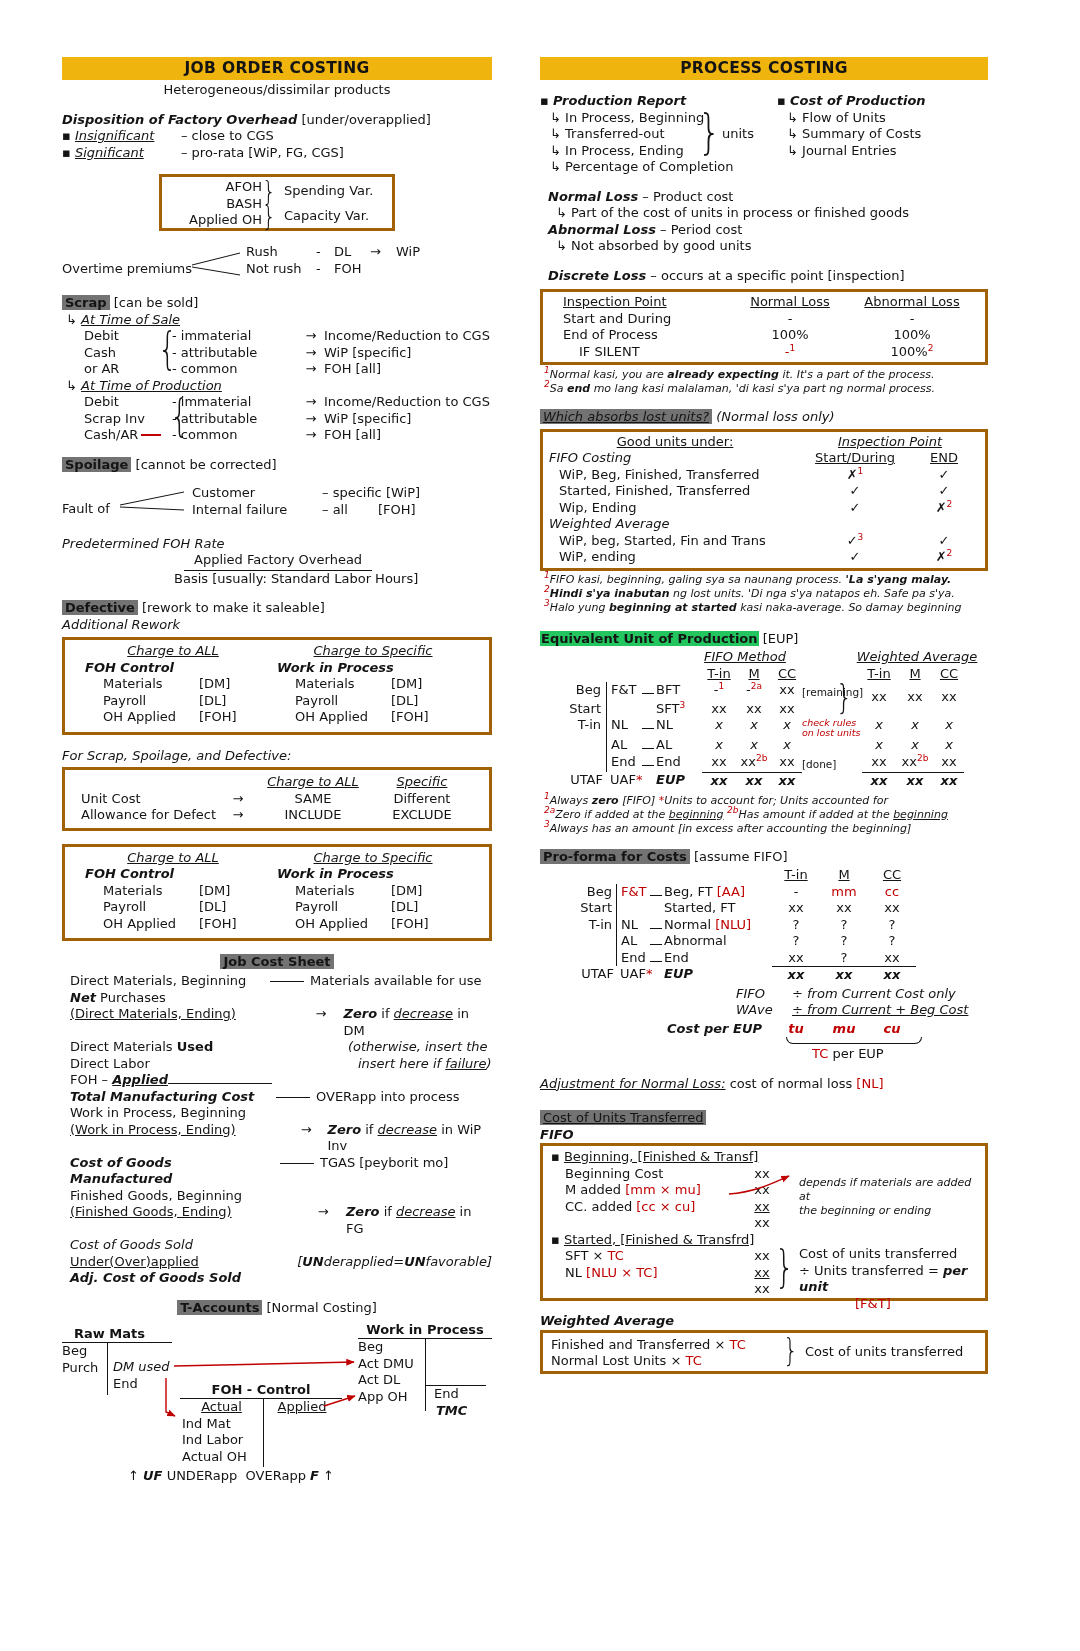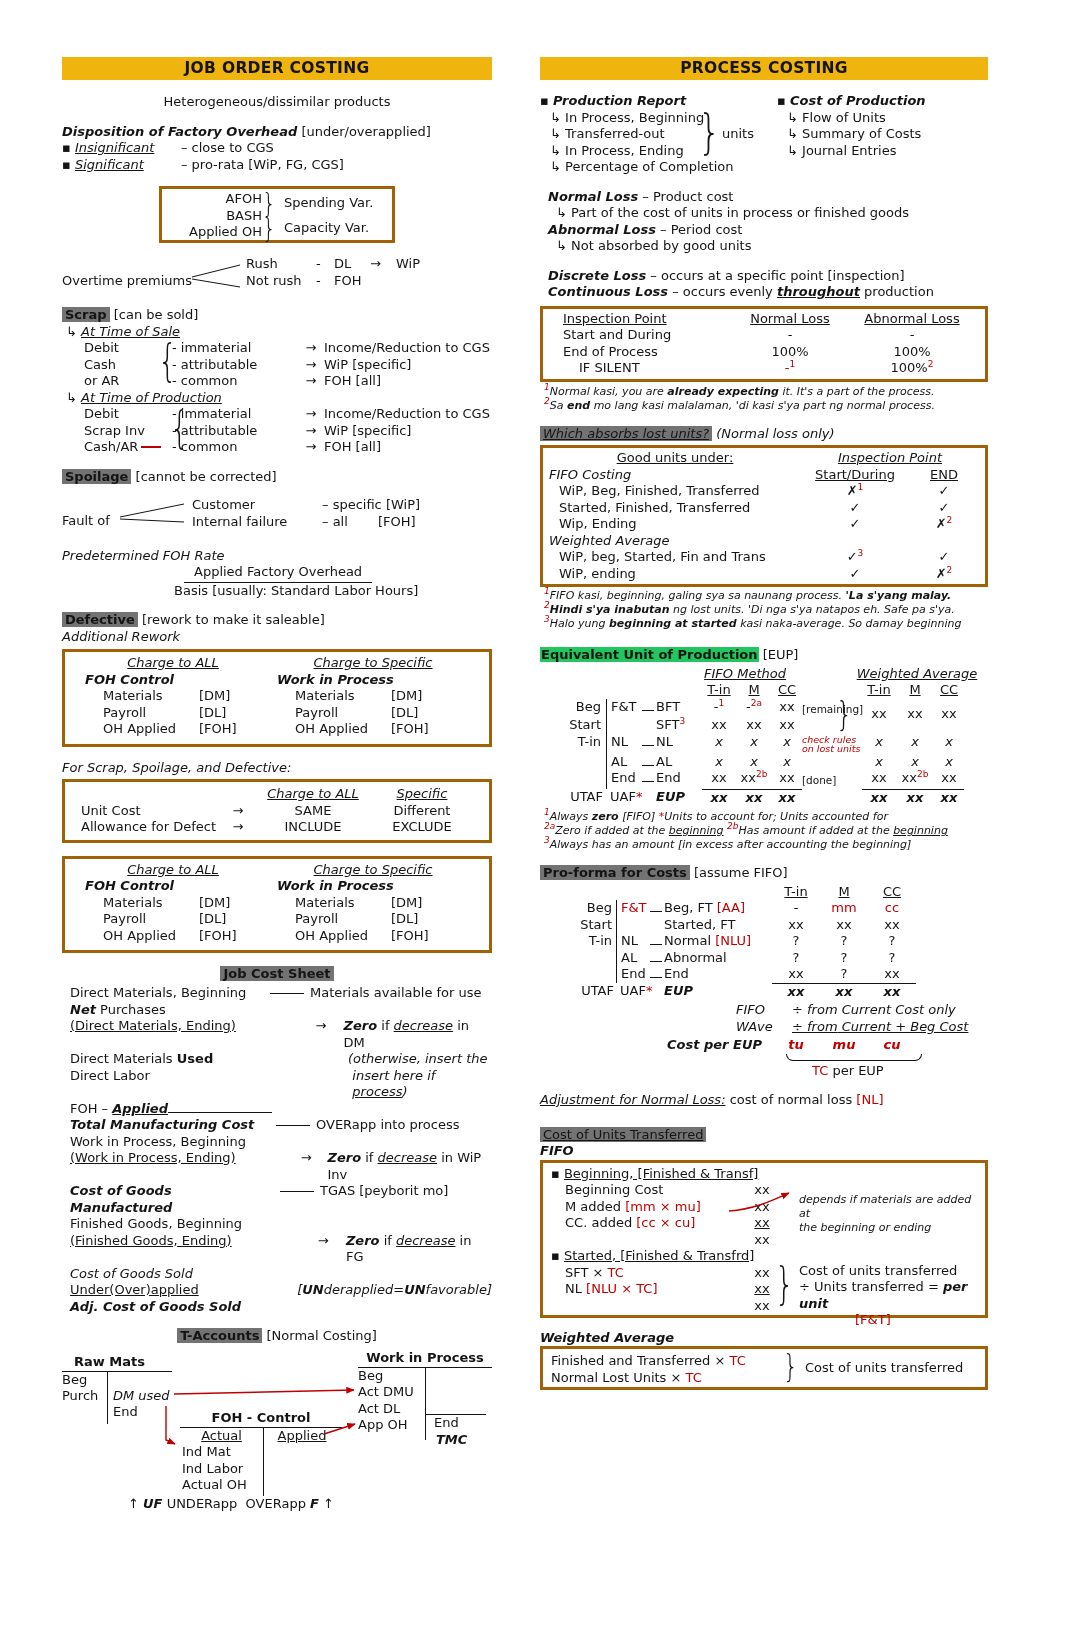--- a/index.html
+++ b/index.html
@@ -33,21 +33,21 @@
   .redline{display:inline-block;width:20px;border-top:2px solid #C00000;vertical-align:3px;margin-left:3px}
   .nr{font-size:9.5px;line-height:9.5px;color:#C00000;font-style:italic;padding-top:1px}
 </style>
 </head>
 <body>
 
 <div id="page">
 
 <div class="col" id="colL">
   <div class="titlebar">JOB ORDER COSTING</div>
-  <div class="ctr ln" style="margin-top:14px">Heterogeneous/dissimilar products</div>
+  <div class="ctr ln" style="margin-top:2px">Heterogeneous/dissimilar products</div>
 
   <div class="sec">
     <div class="ln"><span class="bi">Disposition of Factory Overhead</span> <span>[under/overapplied]</span></div>
     <div class="ln"><span>▪</span> <span class="iu" style="display:inline-block;width:106px">Insignificant</span><span>– close to CGS</span></div>
     <div class="ln"><span>▪</span> <span class="iu" style="display:inline-block;width:106px">Significant</span><span>– pro-rata [WiP, FG, CGS]</span></div>
   </div>
 
   <div class="sec" style="display:flex;justify-content:center">
     <div class="box" style="position:relative;width:236px;height:57px;padding:2px 6px">
       <div style="width:94px;text-align:right">
@@ -262,21 +262,21 @@
           <span style="width:240px;padding-left:8px"><span class="u">(Direct Materials, Ending)</span></span>
           <span class="c" style="width:46px">→</span>
           <span><span class="bi">Zero</span><span> if </span><span class="iu">decrease</span><span> in DM</span></span>
         </div>
     <div class="ln fx">
           <span style="width:286px;padding-left:8px"><span>Direct Materials </span><span class="b">Used</span></span>
           <span class="i">(otherwise, insert the</span>
         </div>
     <div class="ln fx">
           <span style="width:286px;padding-left:8px">Direct Labor</span>
-          <span class="i" style="padding-left:10px"><span>insert here if </span><span class="u">process</span><span>)</span></span>
+          <span class="i" style="padding-left:10px"><span>insert here if </span><span class="u">failure</span><span>)</span></span>
         </div>
     <div class="ln" style="padding-left:8px"><span>FOH – </span><span class="biu">Applied</span><span style="display:inline-block;width:104px;border-bottom:1px solid #141414;height:12px"></span></div>
     <div class="ln fx">
           <span class="bi" style="width:212px;padding-left:8px">Total Manufacturing Cost</span>
           <span class="dashline"></span>
           <span>OVERapp into process</span>
         </div>
     <div class="ln" style="padding-left:8px"><span>Work in Process, Beginning</span></div>
     <div class="ln fx">
           <span style="width:240px;padding-left:8px"><span class="u">(Work in Process, Ending)</span></span>
@@ -390,21 +390,20 @@
 
   <div class="sec" style="padding-left:8px">
     <div class="ln"><span class="bi">Normal Loss</span> <span>– Product cost</span></div>
     <div class="ln" style="padding-left:8px"><span>↳</span> <span>Part of the cost of units in process or finished goods</span></div>
     <div class="ln"><span class="bi">Abnormal Loss</span> <span>– Period cost</span></div>
     <div class="ln" style="padding-left:8px"><span>↳</span> <span>Not absorbed by good units</span></div>
   </div>
 
   <div class="sec" style="padding-left:8px">
     <div class="ln"><span class="bi">Discrete Loss</span> <span>– occurs at a specific point [inspection]</span></div>
-    <div class="ln"><span class="bi">Continuous Loss</span> <span>– occurs evenly </span><span class="biu">throughout</span><span> production</span></div>
   </div>
 
   <div class="box" style="margin-top:5px;padding:2px 6px">
     <div class="ln fx">
       <span style="width:176px;padding-left:14px"><span class="u">Inspection Point</span></span>
       <span class="c" style="width:130px"><span class="u">Normal Loss</span></span>
       <span class="c" style="width:114px"><span class="u">Abnormal Loss</span></span>
     </div>
     <div class="ln fx">
       <span style="width:176px;padding-left:14px">Start and During</span>

